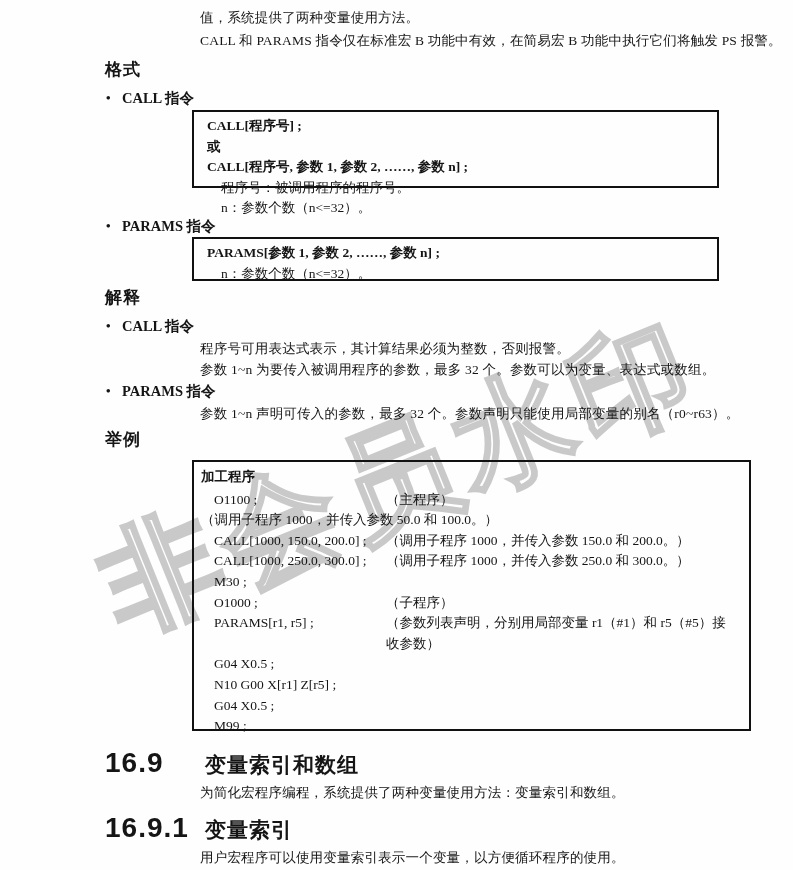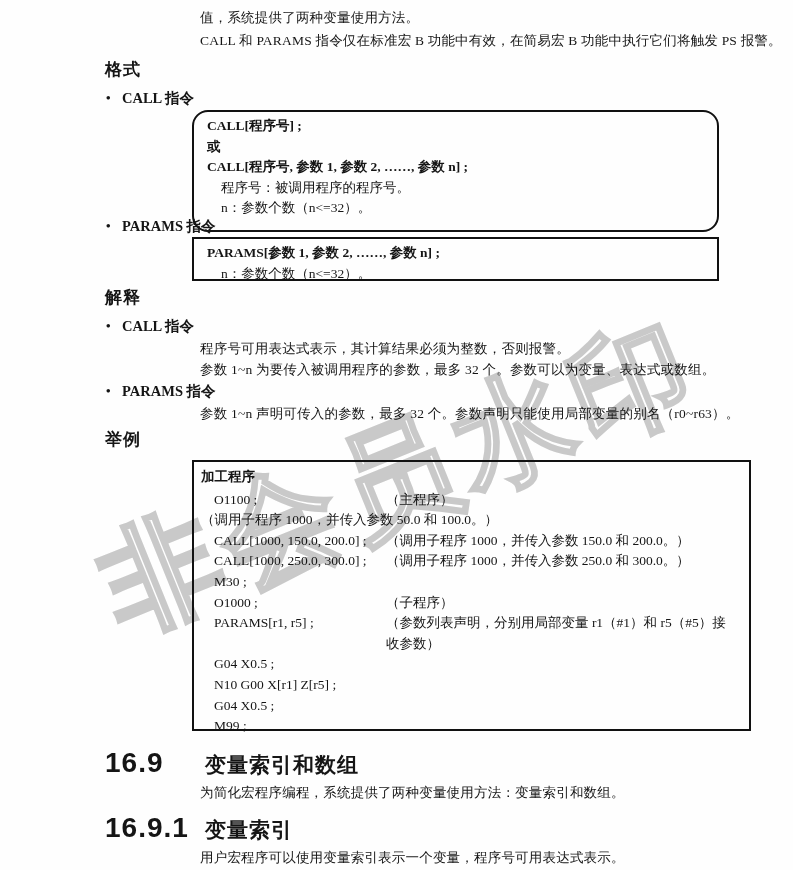--- a/index.html
+++ b/index.html
@@ -71,21 +71,21 @@
 
     <div class="body-text" style="left:200px; top:8px;">值，系统提供了两种变量使用方法。</div>
     <div class="body-text" style="left:200px; top:31px;">CALL 和 PARAMS 指令仅在标准宏 B 功能中有效，在简易宏 B 功能中执行它们将触发 PS 报警。</div>
 
     <div class="heading" style="top:58px;">格式</div>
 
     <div class="bullet-row" style="top:89px;">
       <span class="dot">•</span><span>CALL 指令</span>
     </div>
 
-    <div class="fmt-box" style="top:110px; height:122px;border-radius:16px;">
+    <div class="fmt-box" style="top:110px; height:78px;">
       <div class="b">CALL[程序号] ;</div>
       <div class="b">或</div>
       <div class="b">CALL[程序号, 参数 1, 参数 2, ……, 参数 n] ;</div>
       <div class="indent">程序号：被调用程序的程序号。</div>
       <div class="indent">n：参数个数（n&lt;=32）。</div>
     </div>
 
     <div class="bullet-row" style="top:217px;">
       <span class="dot">•</span><span>PARAMS 指令</span>
     </div>
@@ -160,16 +160,16 @@
           <span class="comment"></span>
         </div>
     </div>
 
     <div class="sec-number" style="top:747px;">16.9</div>
     <div class="sec-title" style="top:751px;">变量索引和数组</div>
     <div class="body-text" style="left:200px; top:783px;">为简化宏程序编程，系统提供了两种变量使用方法：变量索引和数组。</div>
 
     <div class="sec-number" style="top:812px;">16.9.1</div>
     <div class="sec-title" style="top:816px;">变量索引</div>
-    <div class="body-text" style="left:200px; top:848px;">用户宏程序可以使用变量索引表示一个变量，程序号可用表达式表示。</div>
+    <div class="body-text" style="left:200px; top:848px;">用户宏程序可以使用变量索引表示一个变量，以方便循环程序的使用。</div>
 
   </div>
 </div>
 
 </body></html>

